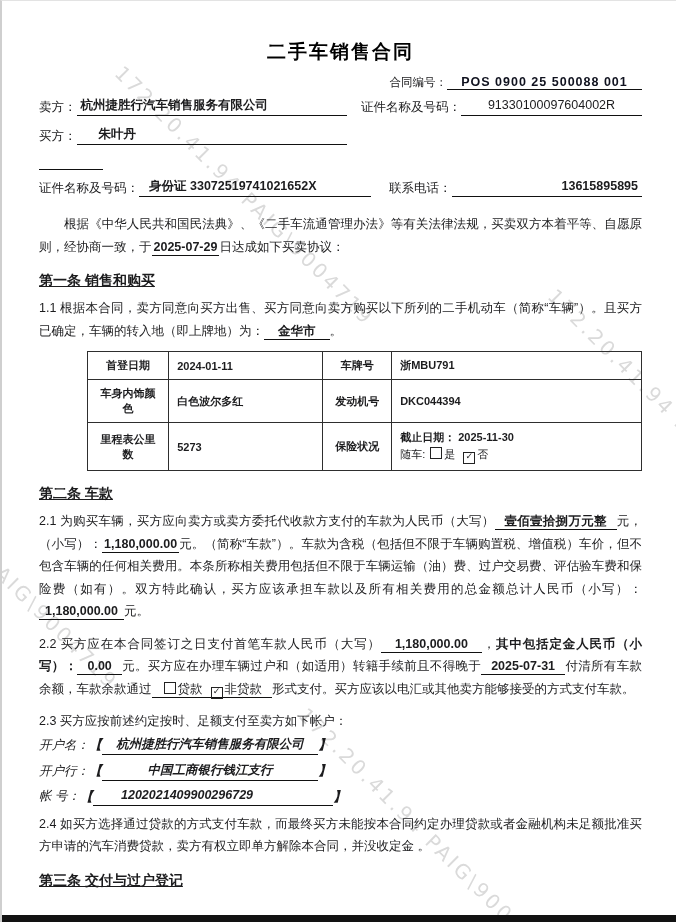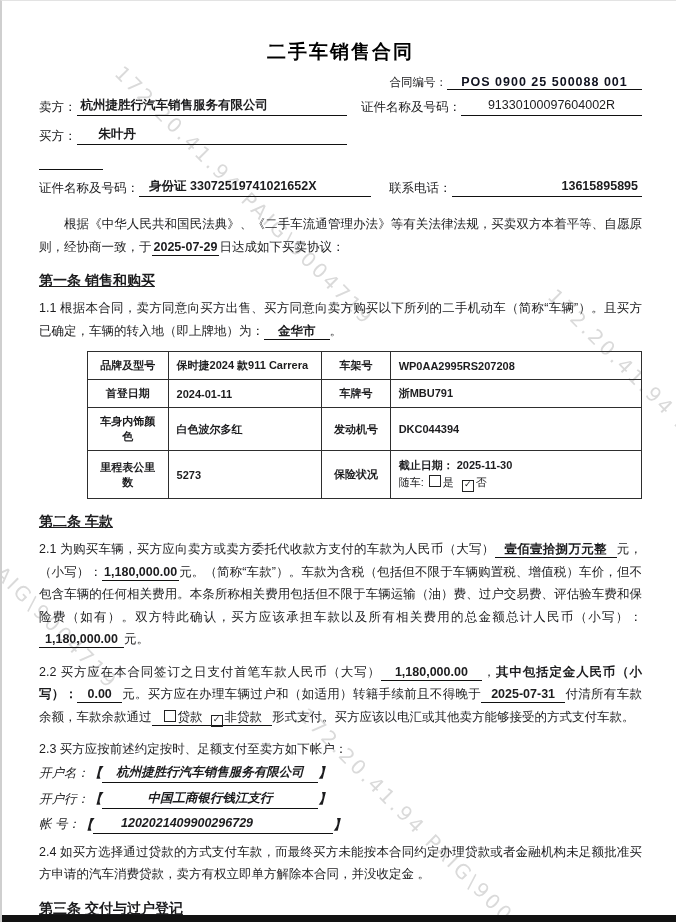--- a/index.html
+++ b/index.html
@@ -103,26 +103,20 @@
     </div>
 
     <p class="para indent" style="margin-top:16px;"><span>根据《中华人民共和国民法典》、《二手车流通管理办法》等有关法律法规，买卖双方本着平等、自愿原则，经协商一致，于</span><span class="u b">2025-07-29</span><span>日达成如下买卖协议：</span></p>
 
     <div class="heading">第一条 销售和购买</div>
 
     <p class="para"><span>1.1 根据本合同，卖方同意向买方出售、买方同意向卖方购买以下所列的二手机动车（简称“车辆”）。且买方已确定，车辆的转入地（即上牌地）为：</span><span class="u pad14 b">金华市</span><span>。</span></p>
 
     <table class="veh">
       <tbody>
-          <tr>
-        <td class="tl1">品牌及型号</td>
-        <td class="tv1">保时捷2024 款911 Carrera</td>
-        <td class="tl2">车架号</td>
-        <td class="tv2">WP0AA2995RS207208</td>
-      </tr>
       <tr>
         <td class="tl1">首登日期</td>
         <td class="tv1">2024-01-11</td>
         <td class="tl2">车牌号</td>
         <td class="tv2">浙MBU791</td>
       </tr>
       <tr>
         <td class="tl1">车身内饰颜色</td>
         <td class="tv1">白色波尔多红</td>
         <td class="tl2">发动机号</td>

